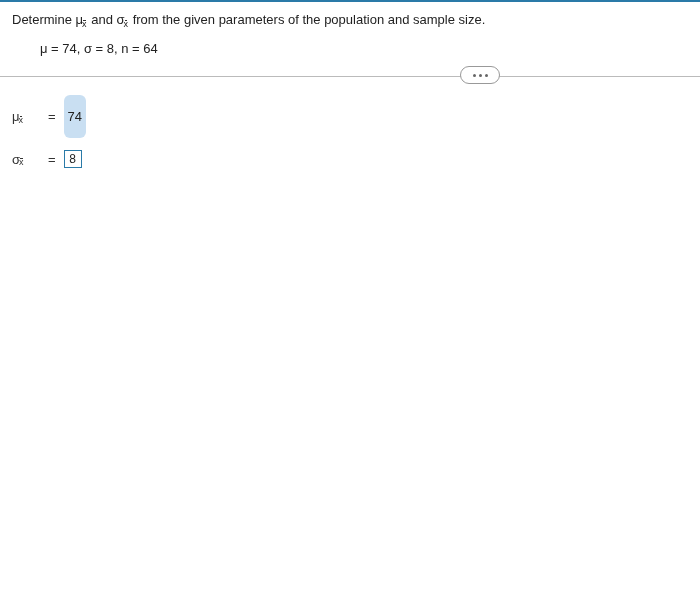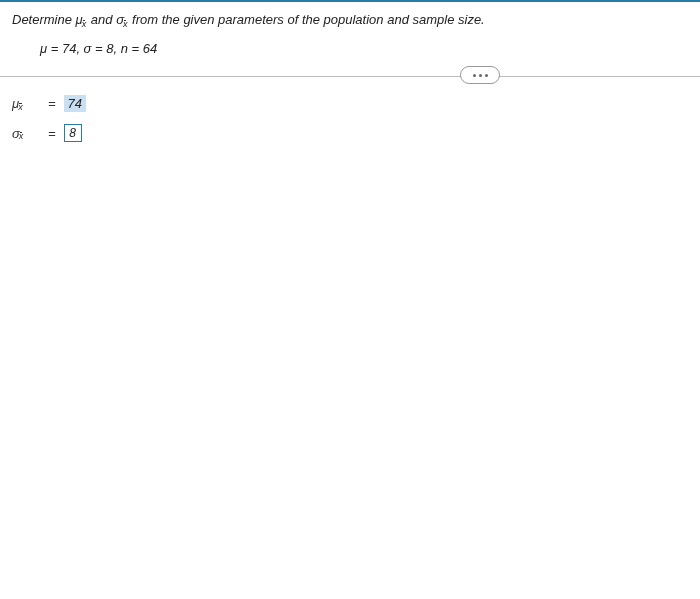--- a/index.html
+++ b/index.html
@@ -1,19 +1,18 @@
 <!DOCTYPE html>
 <html><head>
   <meta charset="utf-8">
   <style>
     * {
       box-sizing: border-box;
       margin: 0;
       padding: 0;
-      font-style: italic;
     }
     body {
       font-family: Arial, Helvetica, sans-serif;
       font-size: 13px;
       color: #333;
       background: #fff;
       width: 700px;
       height: 599px;
       position: relative;
     }
@@ -97,22 +96,23 @@
     .answer-label {
       min-width: 28px;
       display: inline-flex;
       align-items: center;
     }
     .eq {
       margin: 0 2px;
     }
     .value-highlight {
       background: #c9dff2;
-      padding: 1px 4px;
+      padding: 14px 4px;
       color: #222;
+      border-radius: 6px;
     }
     .input-box {
       border: 1px solid #2a7aa8;
       padding: 1px 4px;
       min-width: 18px;
       height: 18px;
       display: inline-flex;
       align-items: center;
       justify-content: center;
       font-size: 12px;

